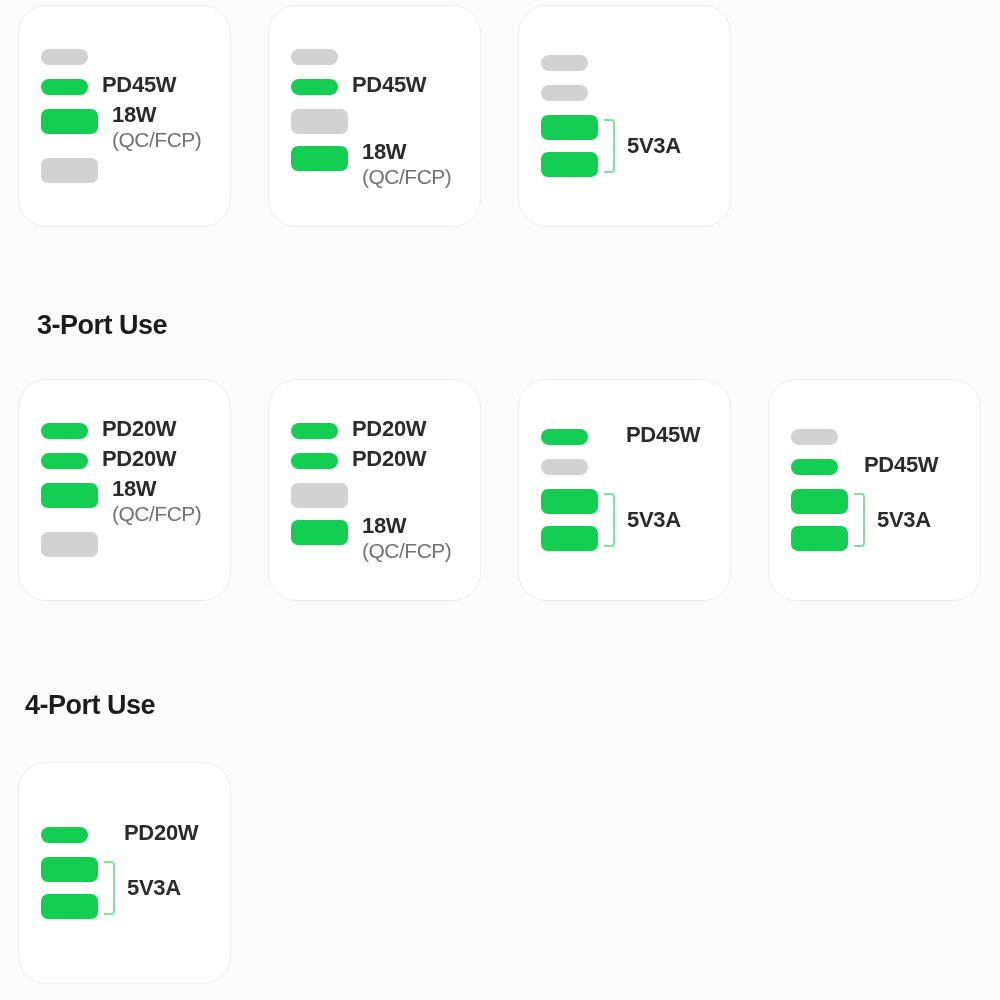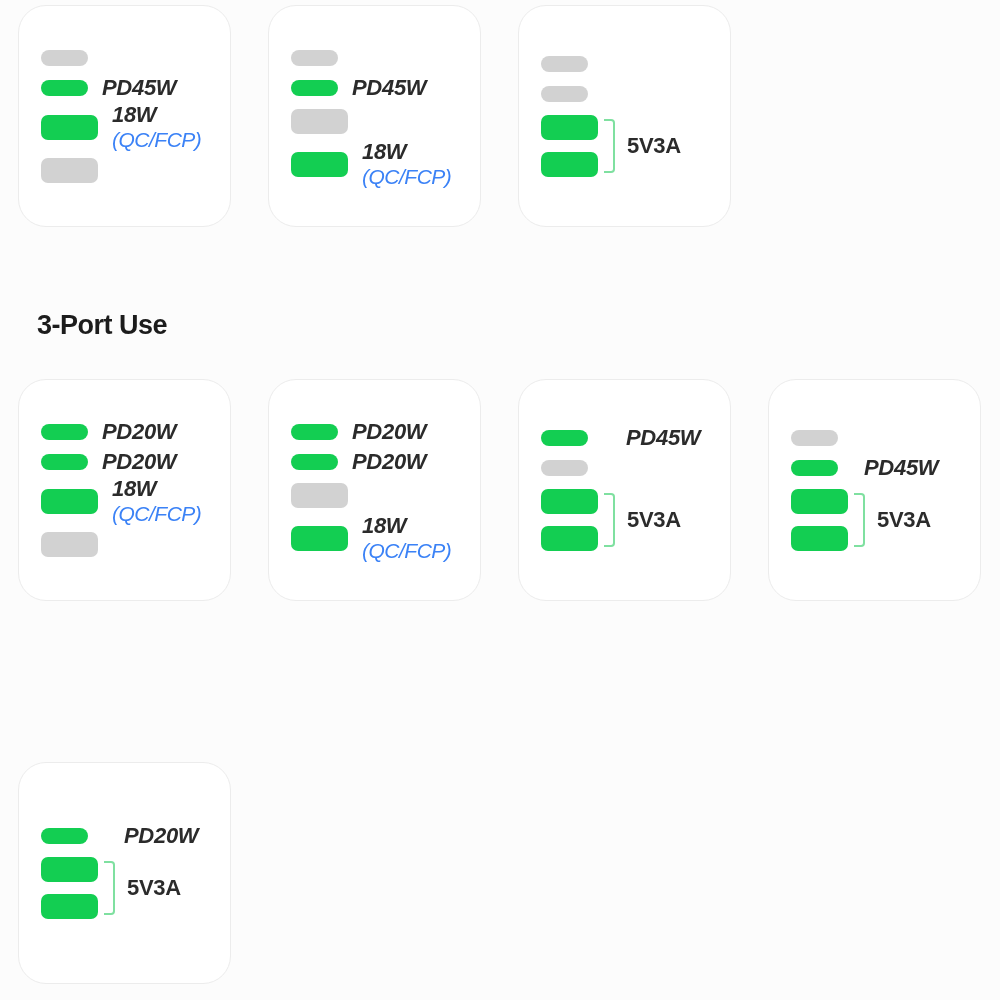--- a/index.html
+++ b/index.html
@@ -47,23 +47,22 @@
     width: 191px;
     height: 100%;
     display: flex;
     flex-direction: column;
     justify-content: center;
   }
 
   .port-row {
     position: relative;
     display: flex;
-    align-items: center;
+    align-items: flex-start;
     min-height: 30px;
-    font-style: italic;
   }
 
   
   .slot {
     flex: none;
     display: block;
   }
   .slot.c {            
     width: 47px;
     height: 16px;
@@ -86,21 +85,21 @@
     font-weight: bold;
     color: #2b2b2b;
     letter-spacing: -0.3px;
     white-space: nowrap;
     line-height: 1.12;
   }
   .label .sub {
     display: block;
     font-size: 21px;
     font-weight: normal;
-    color: #3b82f6;
+    color: #737373;
     letter-spacing: -0.5px;
   }
 
   
   .group {
     position: relative;
     display: flex;
     align-items: center;
   }
   .group .stack {
@@ -257,20 +256,21 @@
         <div class="stack">
           <span class="slot a on"></span>
           <span class="slot a on"></span>
         </div>
         <div class="bracket"></div>
         <span class="label">5V3A</span>
       </div>
     </div>
   </div>
 
+  <div class="section-heading" style="left:25px; top:690px;">4-Port Use</div>
 
   <div class="card" style="left:18px; top:762px;">
     <div class="ports">
       <div class="port-row">
         <span class="slot c on"></span>
         <span class="label" style="margin-left:36px;">PD20W</span>
       </div>
       <div class="group">
         <div class="stack">
           <span class="slot a on"></span>

